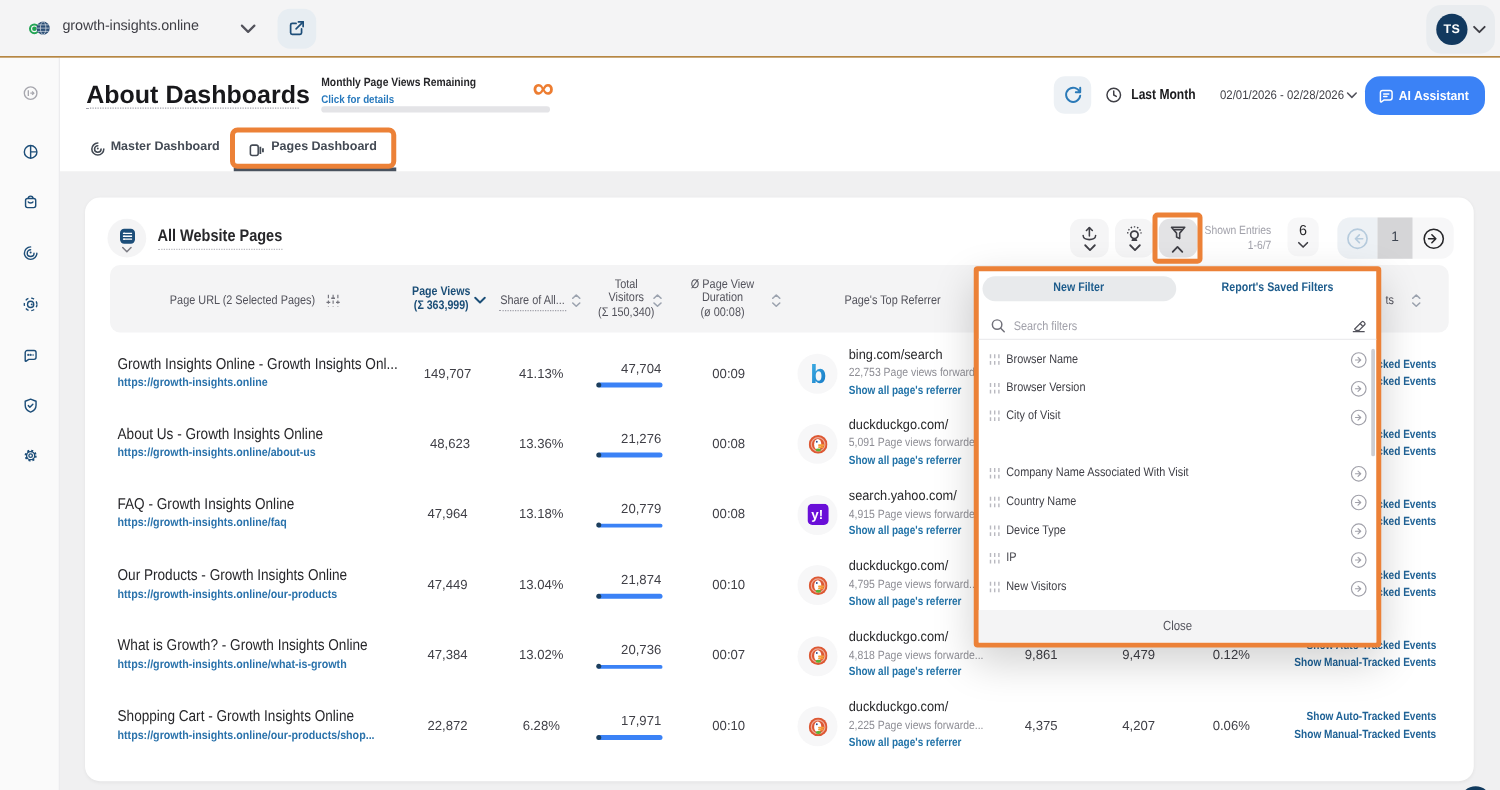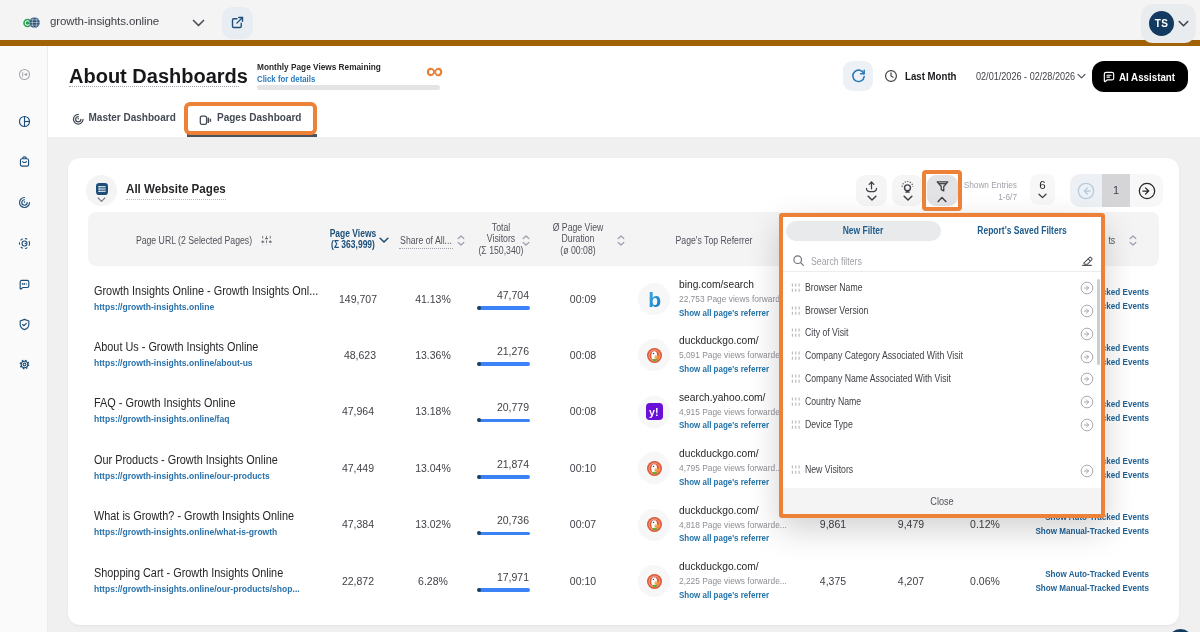--- a/index.html
+++ b/index.html
@@ -2,42 +2,42 @@
 <html><head>
 <meta charset="utf-8">
 <style>
   * { margin:0; padding:0; box-sizing:border-box; }
   html,body { width:1200px; height:632px; overflow:hidden; }
   body { font-family:"Liberation Sans", sans-serif; background:#f0f0f1; position:relative; }
   #app { position:absolute; left:0; top:0; width:1200px; height:632px; overflow:hidden; }
   .abs { position:absolute; }
 
   
-  #topbar { left:0; top:0; width:1200px; height:46px; background:#f4f4f5; border-bottom:6px solid #a16207; z-index:30; }
+  #topbar { left:0; top:0; width:1200px; height:46px; background:#f4f4f5; border-bottom:1px solid #a16207; z-index:30; }
   #domaintxt { left:50px; top:15px; font-size:11.5px; color:#3f3f46; font-weight:500; letter-spacing:-0.1px; }
   #extbtn { left:222px; top:7px; width:31px; height:32px; background:#e7edf2; border-radius:10px; }
   #avgroup { left:1141px; top:4px; width:55px; height:39px; background:#e9ecef; border-radius:12px; }
   #avcircle { left:1149px; top:11px; width:25px; height:25px; border-radius:50%; background:#12395f; color:#fff; font-size:10px; font-weight:700; text-align:center; line-height:25px; letter-spacing:0.3px; }
 
   
   #sidebar { left:0; top:46px; width:48px; height:586px; background:#fafafa; border-right:1px solid #ececee; z-index:20; }
   .sbicon { position:absolute; left:17.5px; width:13px; height:13px; }
 
   
   #whiteband { left:48px; top:46px; width:1152px; height:91px; background:#fff; }
   #h1 { left:69px; top:64.5px; font-size:20px; font-weight:700; color:#18181b; }
   #h1line { left:69px; top:86px; width:170px; border-top:1.5px dotted #a1a1aa; }
   #mpv1 { left:257px; top:61px; font-size:9.5px; font-weight:700; color:#27272a; transform:scaleX(0.87); transform-origin:0 0; }
   #mpv2 { left:257px; top:73.5px; font-size:9px; font-weight:700; color:#2779bd; transform:scaleX(0.87); transform-origin:0 0; }
   #inf { left:426px; top:57px; font-size:24px; font-weight:700; color:#ed7d31; }
   #mpvbar { left:257px; top:85px; width:183px; height:5px; background:#e4e4e7; border-radius:3px; }
   #refreshbtn { left:843px; top:61px; width:30px; height:30px; background:#edf1f5; border-radius:9px; }
   #lastmonth { left:905px; top:69.5px; font-size:11.5px; font-weight:700; color:#18181b; transform:scaleX(0.84); transform-origin:0 0; }
   #daterange { left:976px; top:71px; font-size:10px; color:#3f3f46; font-weight:500; transform:scaleX(0.91); transform-origin:0 0; }
-  #aibtn { left:1092px; top:61px; width:96px; height:31px; background:#000000; border-radius:12px; color:#fff; }
+  #aibtn { left:1092px; top:61px; width:96px; height:31px; background:#3b82f6; border-radius:12px; color:#fff; }
   #aibtn span { position:absolute; left:27px; top:9.5px; font-size:10.5px; font-weight:700; white-space:nowrap; transform:scaleX(0.93); transform-origin:0 0; }
 
   
   .tab { top:111.5px; font-size:10px; font-weight:700; color:#434a54; }
   #tab1 { left:88.5px; }
   #tab2 { left:217px; }
   #tabline { left:187px; top:133.8px; width:130px; height:3.4px; background:#49525e; }
 
   
   #card { left:68px; top:158px; width:1111px; height:467px; background:#fff; border-radius:12px; box-shadow:0 1px 3px rgba(0,0,0,0.05); }
@@ -508,30 +508,20 @@
     <div class="prow" style="top:104.8px">
         <svg class="phandle" viewBox="0 0 24 24">
           <path d="M5 3v18M12 3v18M19 3v18" stroke="#b9b9c0" stroke-width="2.4" stroke-dasharray="6.5 4.5"></path>
         </svg>
         <div class="prowlbl">City of Visit</div>
         <svg class="parrow" viewBox="0 0 24 24">
           <circle cx="12" cy="12" r="10" stroke="#a1a1aa" stroke-width="1.6" fill="none"></circle>
           <path d="M11 8.3L14.7 12 11 15.7M14.7 12H7.5" stroke="#a1a1aa" stroke-width="1.6" fill="none" stroke-linecap="round" stroke-linejoin="round"></path>
         </svg>
       </div>
-    <div class="prow" style="top:127.6px">
-        <svg class="phandle" viewBox="0 0 24 24">
-          <path d="M5 3v18M12 3v18M19 3v18" stroke="#b9b9c0" stroke-width="2.4" stroke-dasharray="6.5 4.5"></path>
-        </svg>
-        <div class="prowlbl">Company Category Associated With Visit</div>
-        <svg class="parrow" viewBox="0 0 24 24">
-          <circle cx="12" cy="12" r="10" stroke="#a1a1aa" stroke-width="1.6" fill="none"></circle>
-          <path d="M11 8.3L14.7 12 11 15.7M14.7 12H7.5" stroke="#a1a1aa" stroke-width="1.6" fill="none" stroke-linecap="round" stroke-linejoin="round"></path>
-        </svg>
-      </div>
     <div class="prow" style="top:150.4px">
         <svg class="phandle" viewBox="0 0 24 24">
           <path d="M5 3v18M12 3v18M19 3v18" stroke="#b9b9c0" stroke-width="2.4" stroke-dasharray="6.5 4.5"></path>
         </svg>
         <div class="prowlbl">Company Name Associated With Visit</div>
         <svg class="parrow" viewBox="0 0 24 24">
           <circle cx="12" cy="12" r="10" stroke="#a1a1aa" stroke-width="1.6" fill="none"></circle>
           <path d="M11 8.3L14.7 12 11 15.7M14.7 12H7.5" stroke="#a1a1aa" stroke-width="1.6" fill="none" stroke-linecap="round" stroke-linejoin="round"></path>
         </svg>
       </div>
@@ -543,20 +533,30 @@
         <svg class="parrow" viewBox="0 0 24 24">
           <circle cx="12" cy="12" r="10" stroke="#a1a1aa" stroke-width="1.6" fill="none"></circle>
           <path d="M11 8.3L14.7 12 11 15.7M14.7 12H7.5" stroke="#a1a1aa" stroke-width="1.6" fill="none" stroke-linecap="round" stroke-linejoin="round"></path>
         </svg>
       </div>
     <div class="prow" style="top:173.2px">
         <svg class="phandle" viewBox="0 0 24 24">
           <path d="M5 3v18M12 3v18M19 3v18" stroke="#b9b9c0" stroke-width="2.4" stroke-dasharray="6.5 4.5"></path>
         </svg>
         <div class="prowlbl">Country Name</div>
+        <svg class="parrow" viewBox="0 0 24 24">
+          <circle cx="12" cy="12" r="10" stroke="#a1a1aa" stroke-width="1.6" fill="none"></circle>
+          <path d="M11 8.3L14.7 12 11 15.7M14.7 12H7.5" stroke="#a1a1aa" stroke-width="1.6" fill="none" stroke-linecap="round" stroke-linejoin="round"></path>
+        </svg>
+      </div>
+    <div class="prow" style="top:218.8px">
+        <svg class="phandle" viewBox="0 0 24 24">
+          <path d="M5 3v18M12 3v18M19 3v18" stroke="#b9b9c0" stroke-width="2.4" stroke-dasharray="6.5 4.5"></path>
+        </svg>
+        <div class="prowlbl">IP</div>
         <svg class="parrow" viewBox="0 0 24 24">
           <circle cx="12" cy="12" r="10" stroke="#a1a1aa" stroke-width="1.6" fill="none"></circle>
           <path d="M11 8.3L14.7 12 11 15.7M14.7 12H7.5" stroke="#a1a1aa" stroke-width="1.6" fill="none" stroke-linecap="round" stroke-linejoin="round"></path>
         </svg>
       </div>
     <div class="prow" style="top:241.6px">
         <svg class="phandle" viewBox="0 0 24 24">
           <path d="M5 3v18M12 3v18M19 3v18" stroke="#b9b9c0" stroke-width="2.4" stroke-dasharray="6.5 4.5"></path>
         </svg>
         <div class="prowlbl">New Visitors</div>

